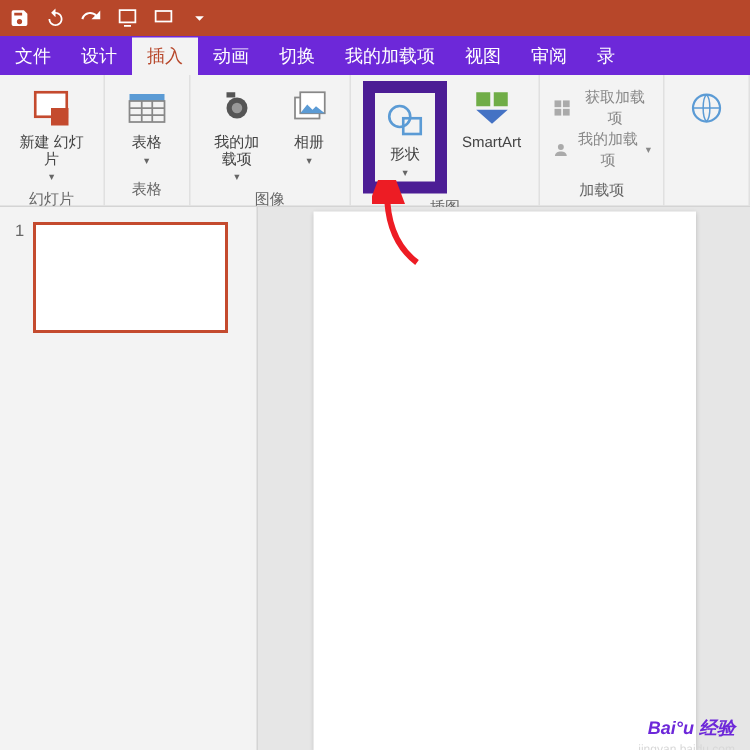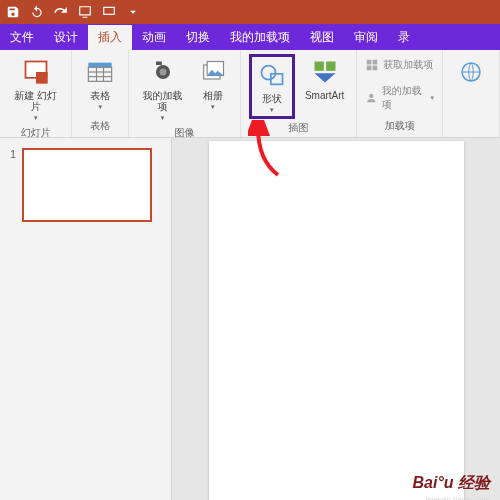--- a/index.html
+++ b/index.html
@@ -11,32 +11,32 @@
     .tab { padding: 4px 10px; color: #fff; font-size: 12px; cursor: pointer; }
     .tab.active { background: #f3f3f3; color: #b7472a; }
     .ribbon { height: 88px; background: #f3f3f3; border-bottom: 1px solid #d4d4d4; display: flex; }
     .group { display: flex; flex-direction: column; align-items: center; padding: 4px 8px 2px; border-right: 1px solid #e0e0e0; }
     .group-items { display: flex; gap: 6px; flex: 1; align-items: flex-start; }
     .group-label { font-size: 10px; color: #666; padding: 2px 0; }
     .btn-large { display: flex; flex-direction: column; align-items: center; gap: 2px; padding: 2px 4px; cursor: pointer; min-width: 38px; }
     .btn-large .icon-box { width: 32px; height: 32px; display: flex; align-items: center; justify-content: center; }
     .btn-large .lbl { font-size: 10px; color: #444; text-align: center; line-height: 1.1; }
     .btn-large .chev { font-size: 7px; color: #666; }
-    .highlight-box { border: 3px solid #4c1d95; justify-content: flex-end; }
-    .addins { display: flex; flex-direction: column; gap: 12px; padding: 4px 0; }
+    .highlight-box { border: 8px solid #4c1d95; justify-content: flex-end; }
+    .addins { display: flex; flex-direction: column; gap: 0; padding: 4px 0; text-align: center; }
     .addin-row { display: flex; align-items: center; gap: 4px; font-size: 10px; color: #888; }
     .content { display: flex; height: 362px; }
     .thumb-panel { width: 172px; background: #f3f3f3; border-right: 1px solid #d4d4d4; padding: 10px; }
     .thumb-wrap { display: flex; gap: 6px; }
     .thumb-num { font-size: 11px; color: #666; }
     .thumb { width: 130px; height: 74px; background: #fff; border: 2px solid #c44a2e; }
     .slide-area { flex: 1; background: #e6e6e6; display: flex; justify-content: center; padding-top: 3px; overflow: hidden; }
     .slide { width: 255px; height: 360px; background: #fff; box-shadow: 0 1px 3px rgba(0,0,0,.2); }
     .arrow { position: absolute; top: 120px; left: 248px; pointer-events: none; }
-    .watermark { position: absolute; bottom: 6px; right: 10px; color: #7f1d1d; font-size: 16px; font-weight: bold; font-style: italic; }
+    .watermark { position: absolute; bottom: 6px; right: 10px; color: #6d28d9; font-size: 12px; font-weight: bold; font-style: italic; }
     .watermark-sub { position: absolute; bottom: -4px; right: 10px; color: #d8d8d8; font-size: 8px; }
   </style>
 </head>
 <body>
 
 <div class="titlebar">
   <span class="qat-item">
       <svg viewBox="0 0 24 24">
         <path d="M17 3H5a2 2 0 00-2 2v14a2 2 0 002 2h14a2 2 0 002-2V7l-4-4zM12 19a3 3 0 110-6 3 3 0 010 6zm3-10H6V6h9v3z"></path>
       </svg>

